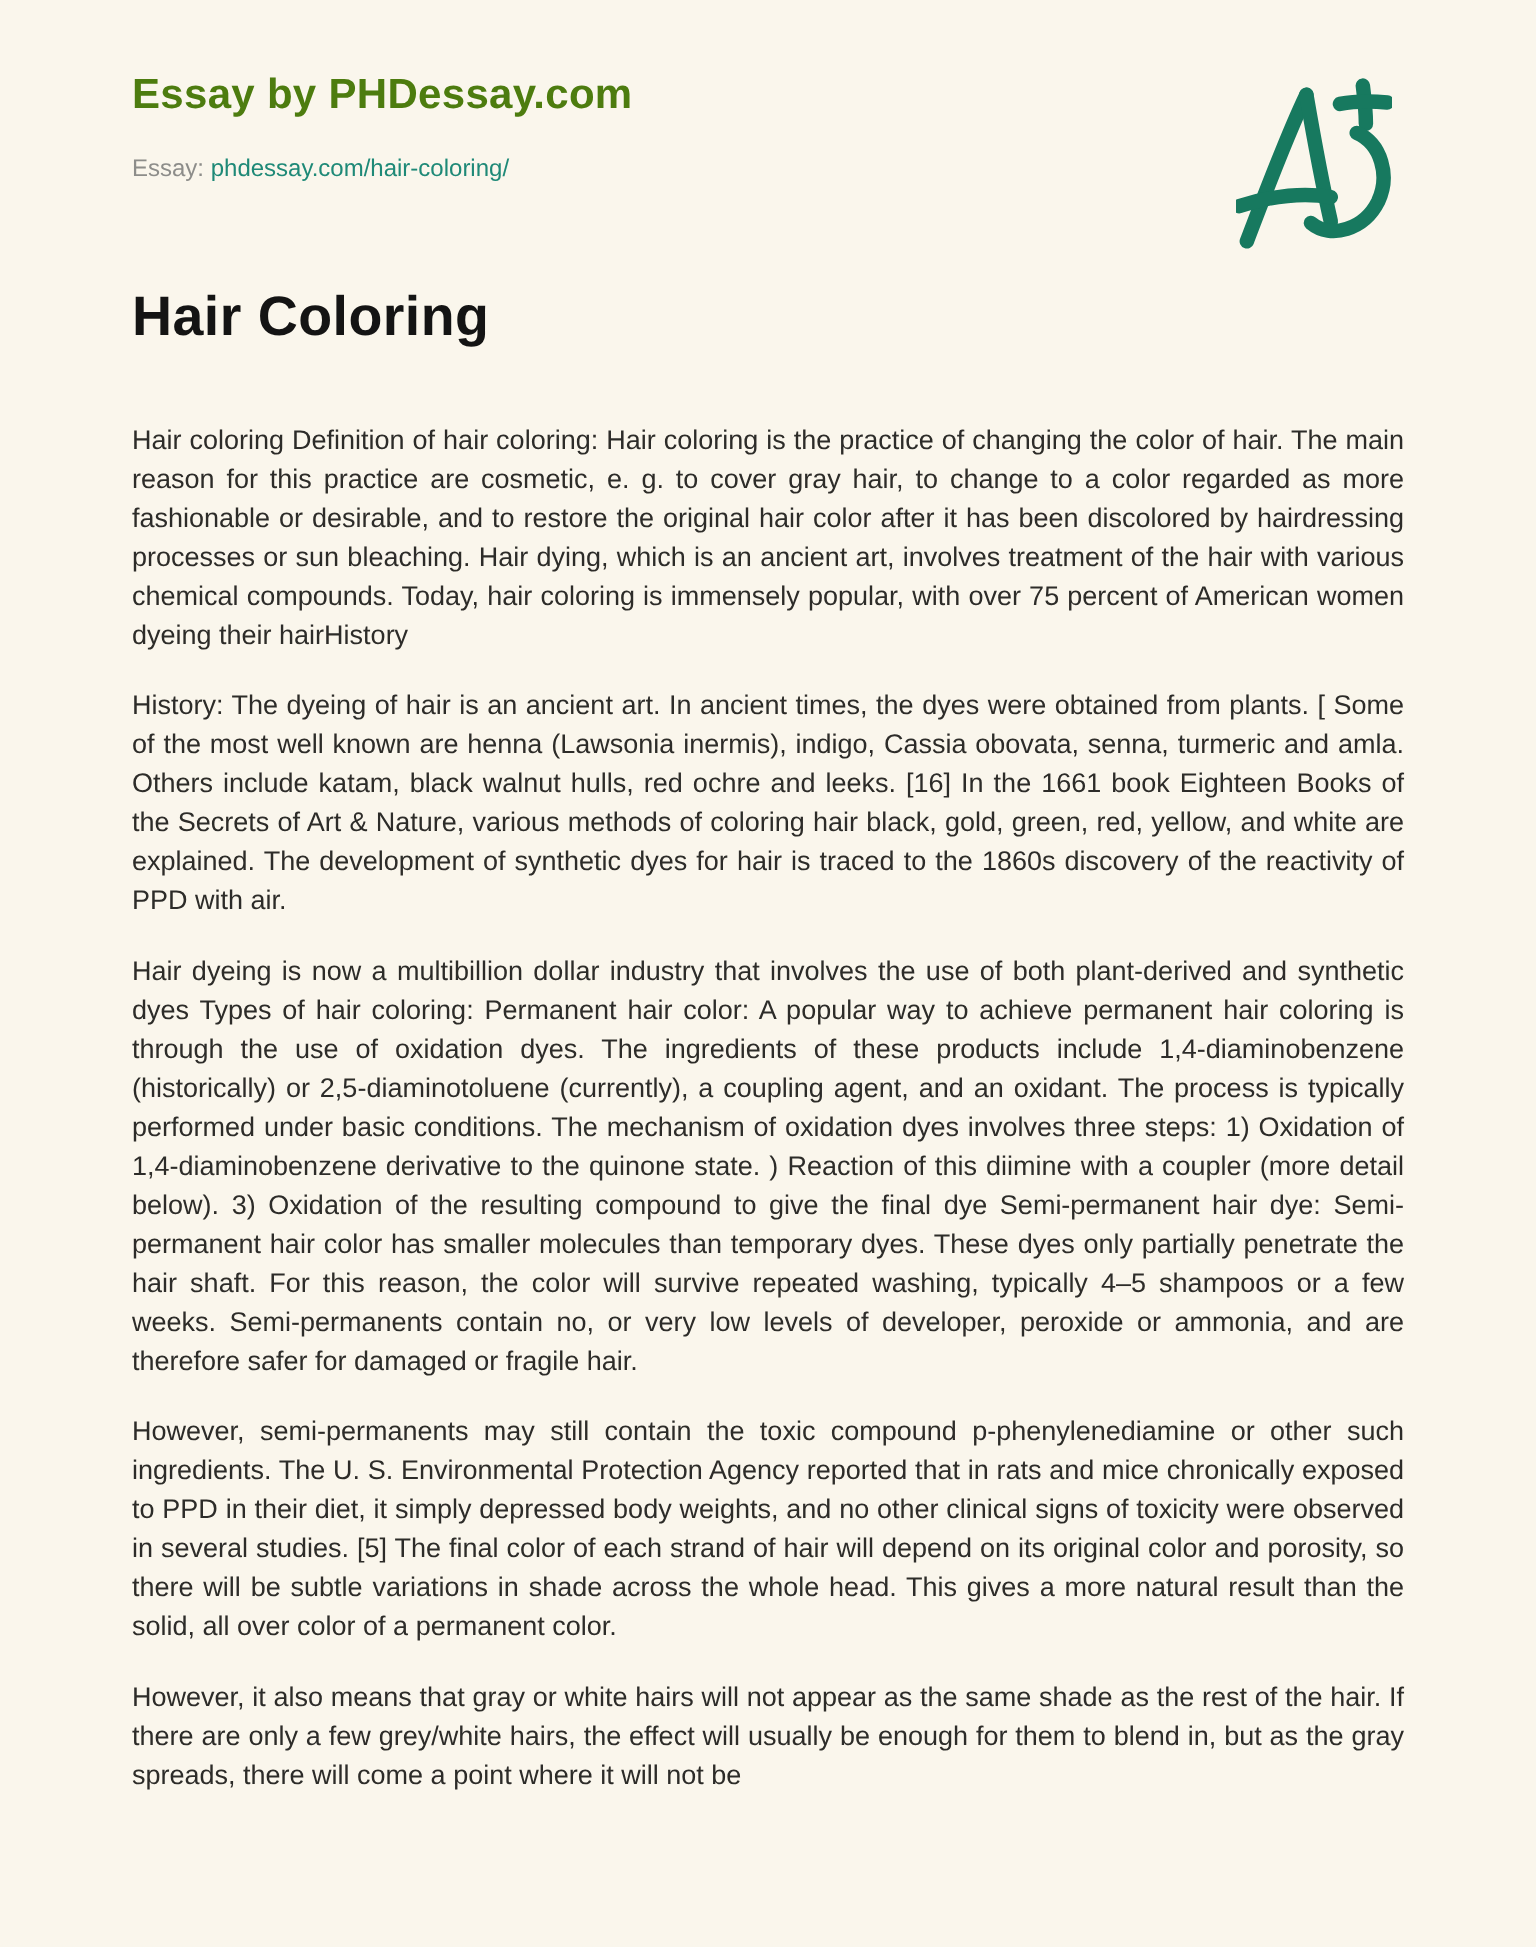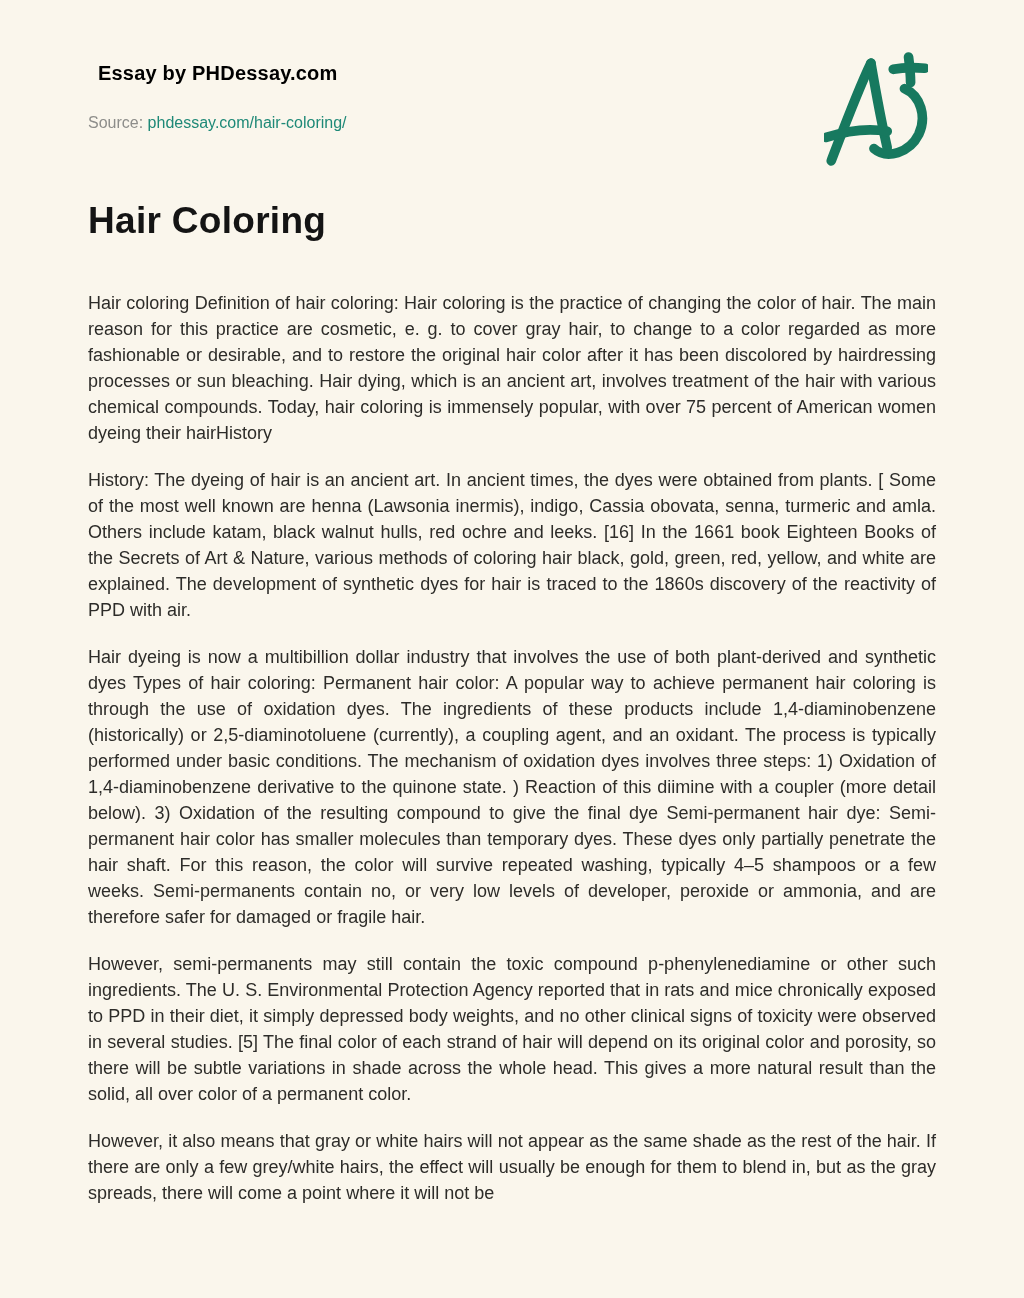--- a/index.html
+++ b/index.html
@@ -16,25 +16,25 @@
     top: 0; left: 0;
     width: 1024px;
     height: 1257px;
     overflow: hidden;
   }
   .page-header {
     position: relative;
     padding: 46px 88px 0 88px;
   }
   .site-title {
-    margin: 10px;
-    font-size: 20px;
+    margin: 0;
+    font-size: 28px;
     line-height: 34px;
     font-weight: 700;
-    color: #000000;
+    color: #4d7c0f;
     letter-spacing: 0.2px;
   }
   .source-row {
     margin-top: 22px;
     font-size: 16px;
     line-height: 22px;
     color: #8d8d8a;
   }
   .source-row a {
     color: #1e8977;
@@ -68,21 +68,21 @@
   }
 </style>
 </head>
 <body>
 
 <div class="content-clip">
 
   <header class="page-header">
     <h1 class="site-title">Essay by PHDessay.com</h1>
     <div class="source-row">
-      <span>Source:</span>
+      <span>Essay:</span>
       <a href="#">phdessay.com/hair-coloring/</a>
     </div>
     <div class="logo">
       <svg viewBox="0 0 102 114" fill="none" stroke="currentColor" stroke-width="9.5" stroke-linecap="round" stroke-linejoin="round">
 
         <path d="M7,107 C20,73 33,38 46,11"></path>
 
         <path d="M46,11 C51,40 57,72 62,94"></path>
 
         <path d="M2,84 C24,77 45,75 62,78"></path>

